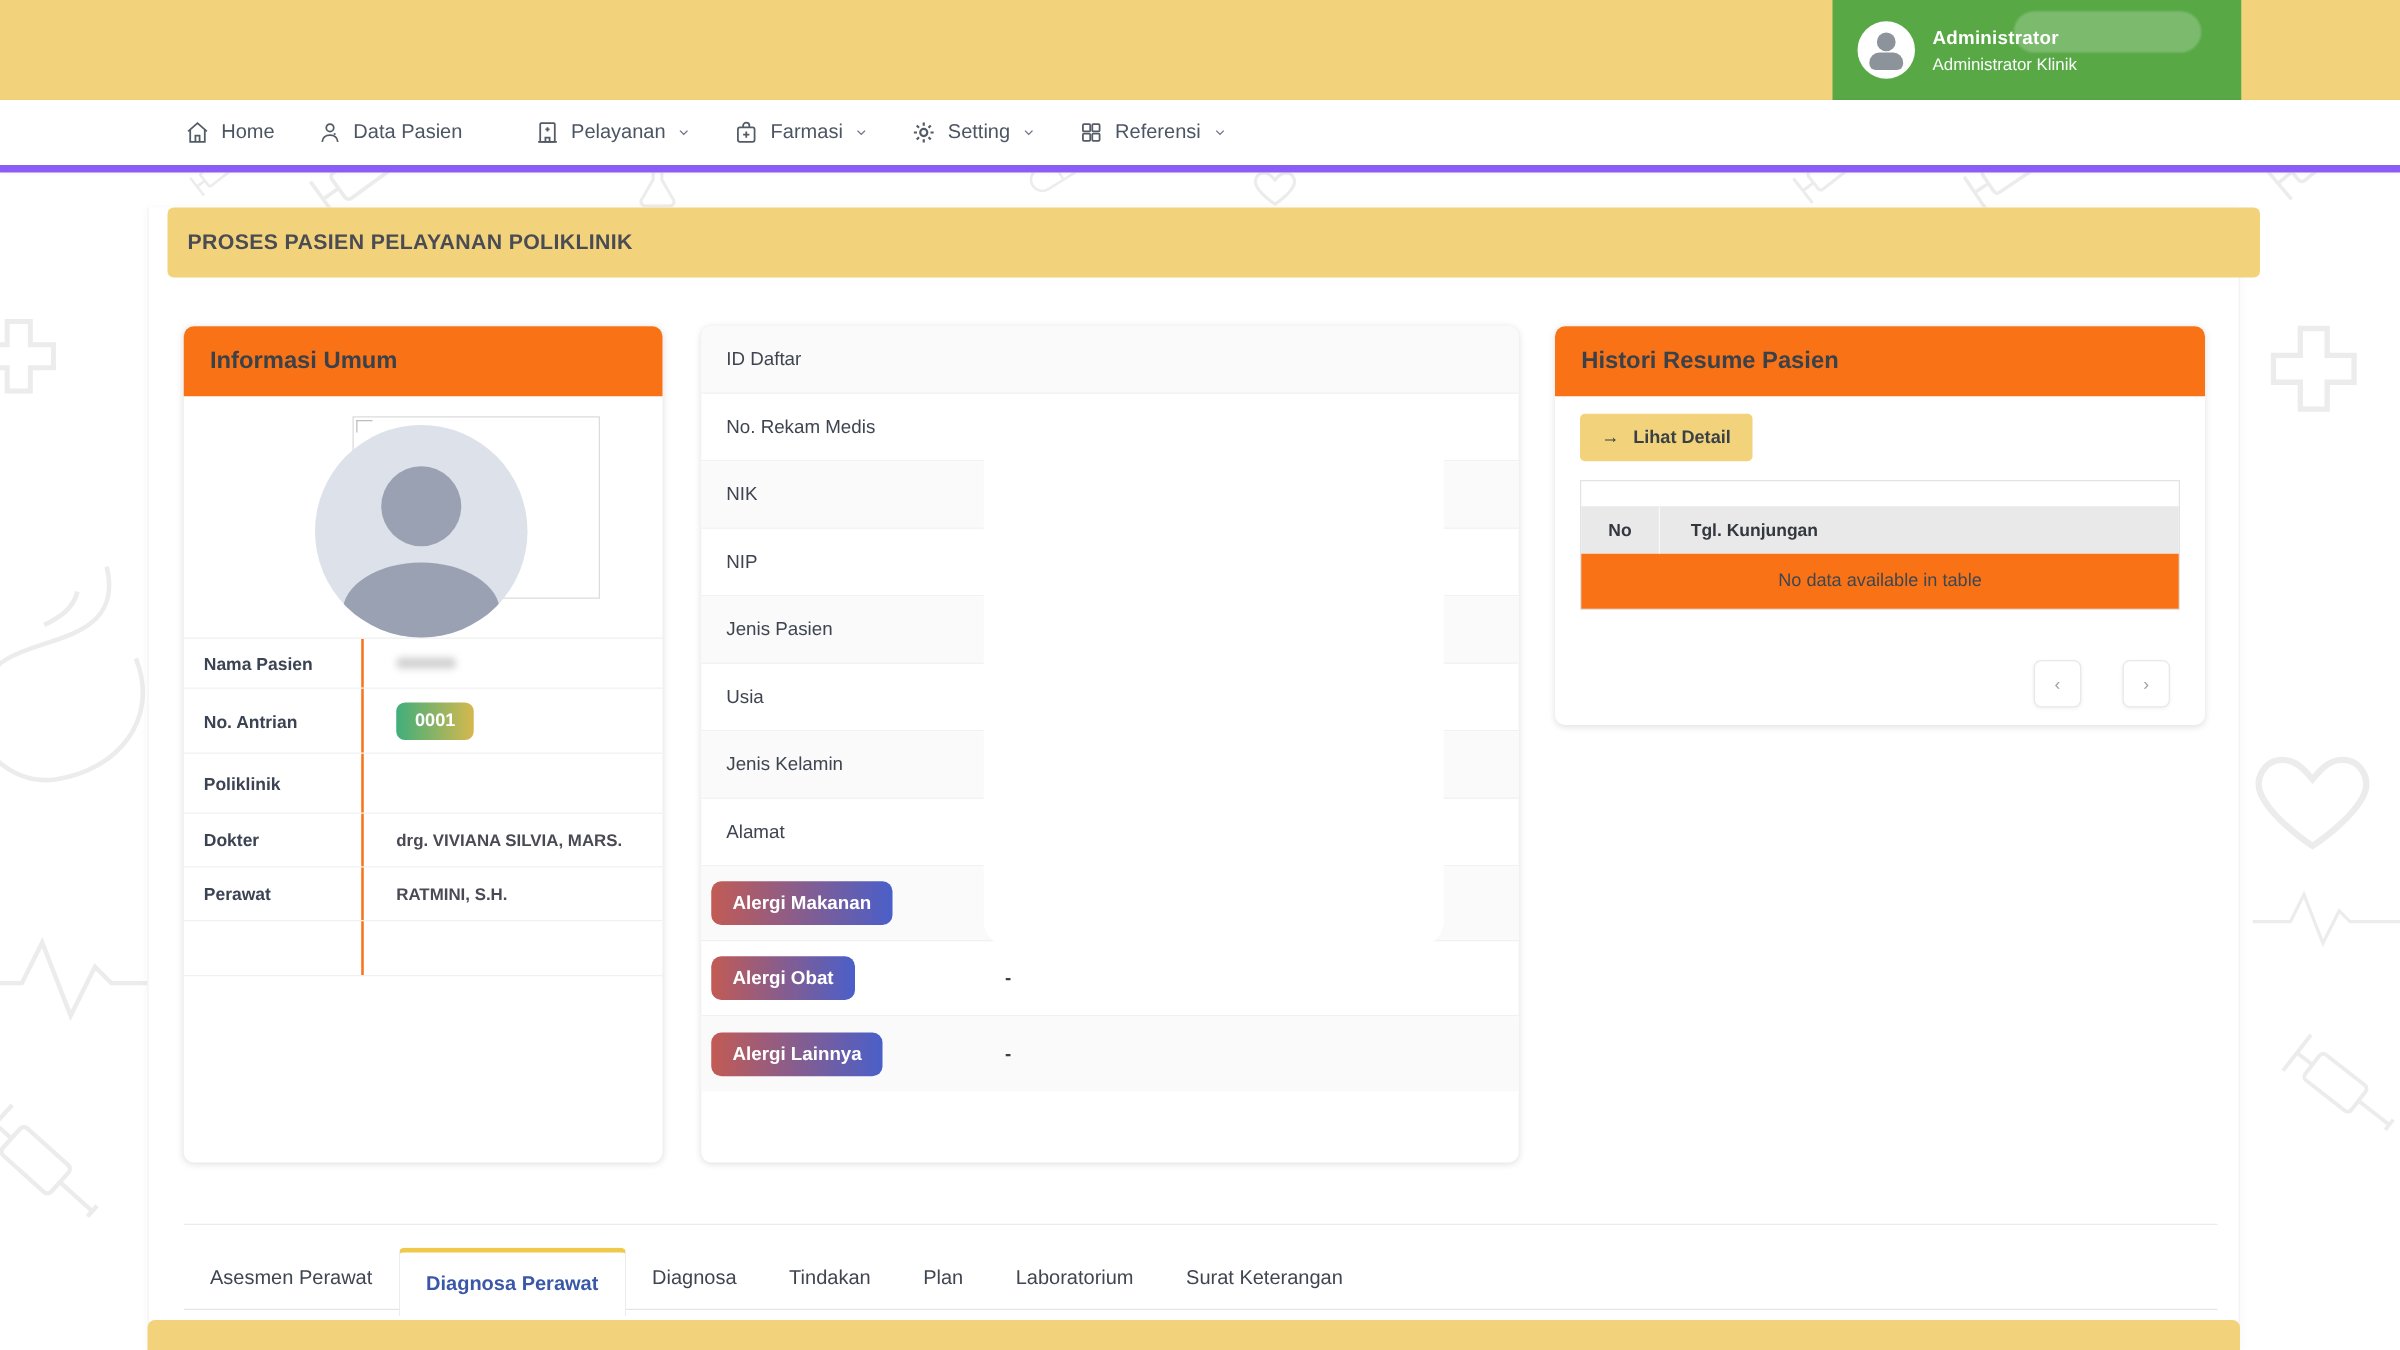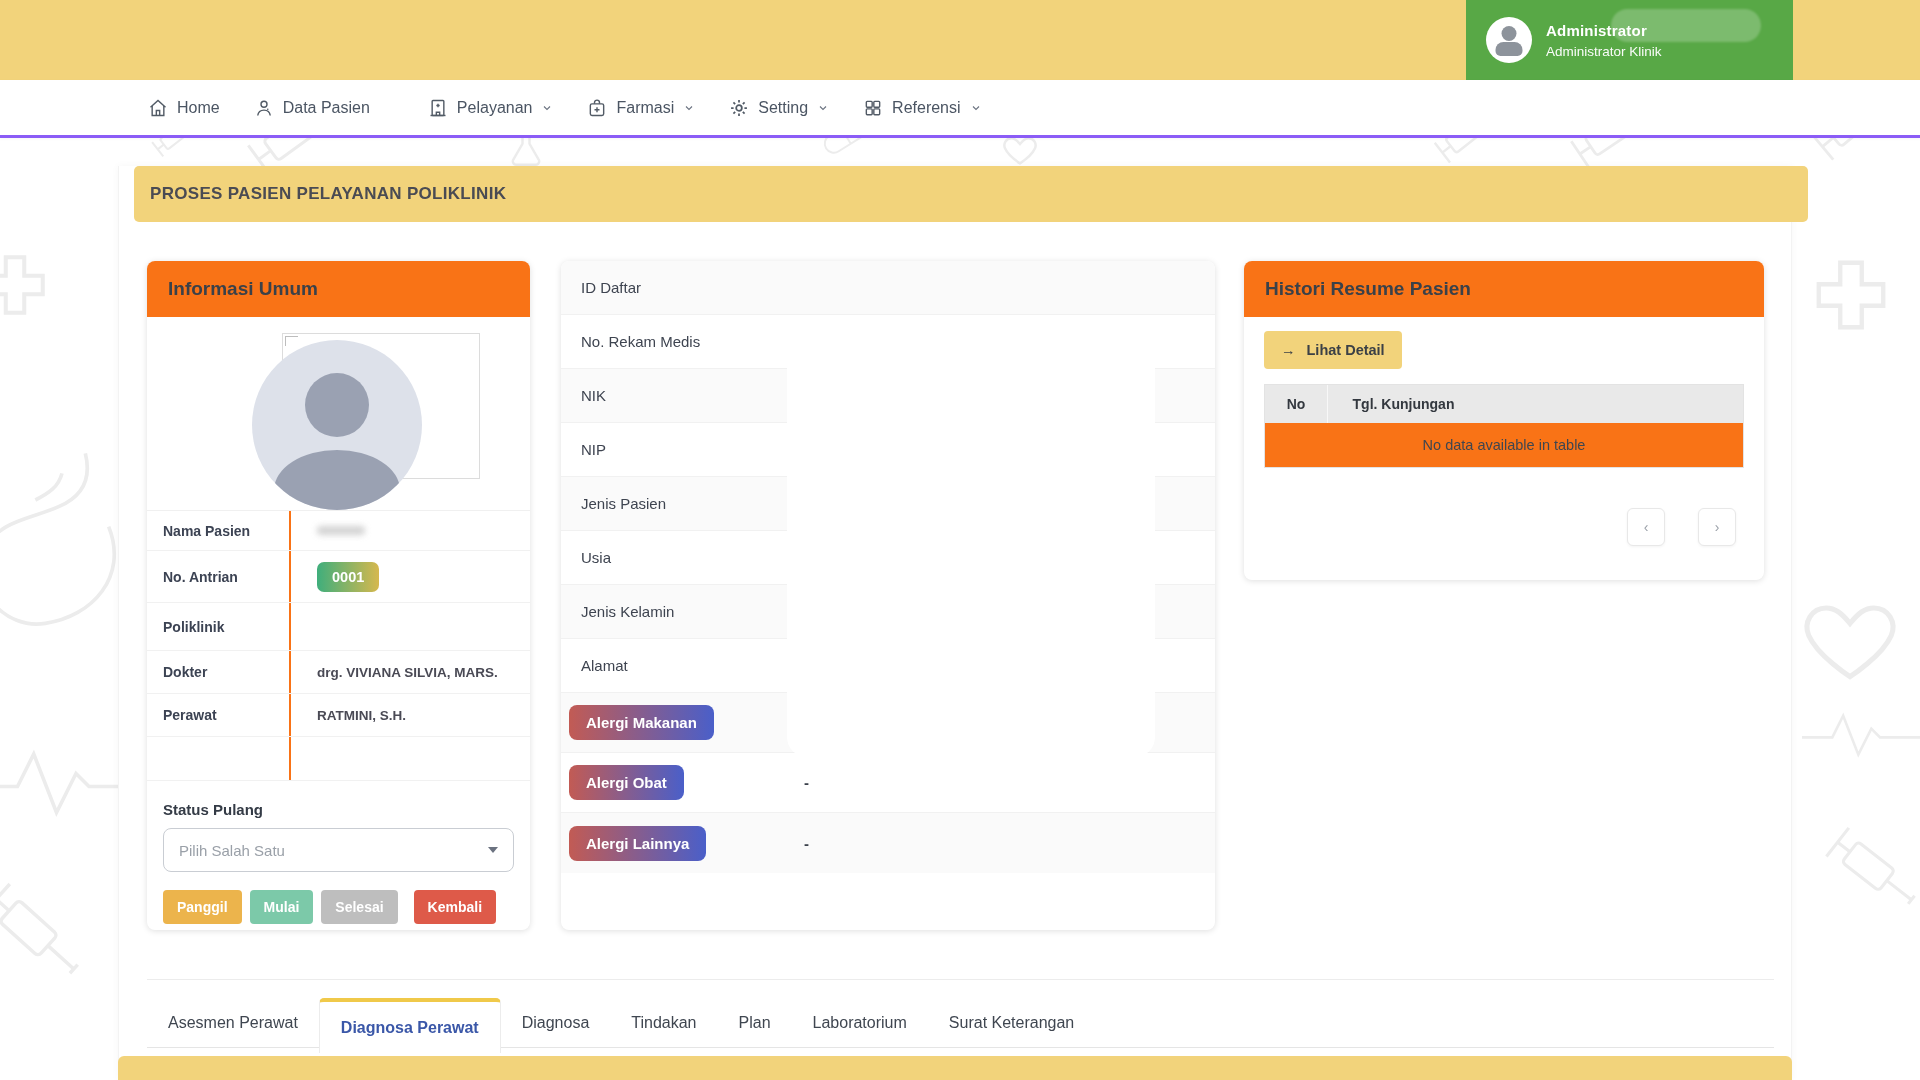--- a/index.html
+++ b/index.html
@@ -25,21 +25,21 @@
     height:15px; border-radius:50%; background:#8d939b; }
   .avatar .shoulders { position:absolute; left:50%; transform:translateX(-50%); bottom:7px;
     width:27px; height:14px; border-radius:8px 8px 5px 5px; background:#8d939b; }
   .user-name { font-size:15px; font-weight:bold; letter-spacing:.2px; }
   .user-role { font-size:13.5px; margin-top:5px; opacity:.97; }
   .redact-pill { position:absolute; left:145px; top:9px; width:150px; height:33px;
     background:rgba(255,255,255,.22); border-radius:17px; filter:blur(1px); }
 
   
   .navbar { position:absolute; left:0; top:80px; width:1920px; height:58px; background:#fff;
-    border-bottom:3px solid #8b5cf6; box-shadow:0 1px 3px rgba(0,0,0,.04);
+    border-bottom:6px solid #8b5cf6; box-shadow:0 1px 3px rgba(0,0,0,.04);
     display:flex; align-items:center; padding-left:148px; gap:34px; z-index:10; }
   .nav-item { display:flex; align-items:center; gap:9px; font-size:16px; color:#4b5563; cursor:pointer; }
   .nav-item svg { display:block; stroke:#525b66; }
   .nav-item .caret svg { stroke:#6b7280; }
   .nav-gap { margin-left:24px; }
 
   
   .page-titlebar { position:absolute; left:134px; top:166px; width:1674px; height:56px;
     background:#F2D37B; border-radius:5px; display:flex; align-items:center; padding-left:16px;
     font-weight:bold; font-size:17px; color:#4a4b53; letter-spacing:.3px; z-index:4; }
@@ -103,21 +103,21 @@
   .redact-box { position:absolute; left:226px; top:70px; width:368px; height:426px;
     background:#ffffff; border-radius:20px; z-index:3; }
 
   
   .panel-histori { left:1244px; top:261px; width:520px; height:319px; }
   .hist-body { padding:14px 20px 0 20px; }
   .btn-detail { display:inline-flex; align-items:center; gap:11px; background:#F2D37B; border:none;
     border-radius:4px; height:38px; padding:0 17px; font-size:14.5px; font-weight:600;
     color:#3b4046; font-family:inherit; cursor:pointer; }
   .hist-table { margin-top:15px; border:1px solid #e3e3e3; }
-  .hist-thead { display:flex; background:#E9E9E9; height:38px; font-weight:bold; font-size:14px; color:#33383f; }
+  .hist-thead { display:flex; background:#E9E9E9; height:38px; font-weight:bold; font-size:14px; color:#33383f;margin-top:20px; }
   .hist-th { display:flex; align-items:center; justify-content:center; border-left:1px solid #f8f8f8; }
   .hist-th:first-child { border-left:none; }
   .th-no{ width:62px; } .th-tgl{ width:152px; } .th-poli{ flex:1; }
   .hist-empty { height:44px; display:flex; align-items:center; justify-content:center;
     font-size:14.5px; color:#3f4650; background:#f97316; }
   .pagination { margin-top:40px; display:flex; justify-content:flex-end; gap:33px; padding-right:8px; }
   .page-btn { width:38px; height:38px; border:1px solid #e8e8e8; border-radius:6px; background:#fff;
     color:#9aa0a8; font-size:14px; display:flex; align-items:center; justify-content:center;
     box-shadow:0 1px 3px rgba(0,0,0,.05); cursor:pointer; font-family:inherit; }
 
@@ -362,33 +362,20 @@
     <div class="info-label">Dokter</div>
     <div class="info-value">drg. VIVIANA SILVIA, MARS.</div>
   </div>
   <div class="info-row r-perawat">
     <div class="info-label">Perawat</div>
     <div class="info-value">RATMINI, S.H.</div>
   </div>
   <div class="info-row r-empty">
     <div class="info-label"></div>
     <div class="info-value"></div>
-  </div>
-  <div class="status-section">
-    <div class="status-label">Status Pulang</div>
-    <div class="select">
-      <span>Pilih Salah Satu</span>
-      <span class="caret-shape"></span>
-    </div>
-    <div class="btn-row">
-      <button class="btn btn-panggil">Panggil</button>
-      <button class="btn btn-mulai">Mulai</button>
-      <button class="btn btn-selesai">Selesai</button>
-      <button class="btn btn-kembali">Kembali</button>
-    </div>
   </div>
 </section>
 
 <section class="panel panel-profile">
   <div class="p-row striped">
       <div class="p-label">ID Daftar</div>
     </div>
   <div class="p-row">
       <div class="p-label">No. Rekam Medis</div>
     </div>

